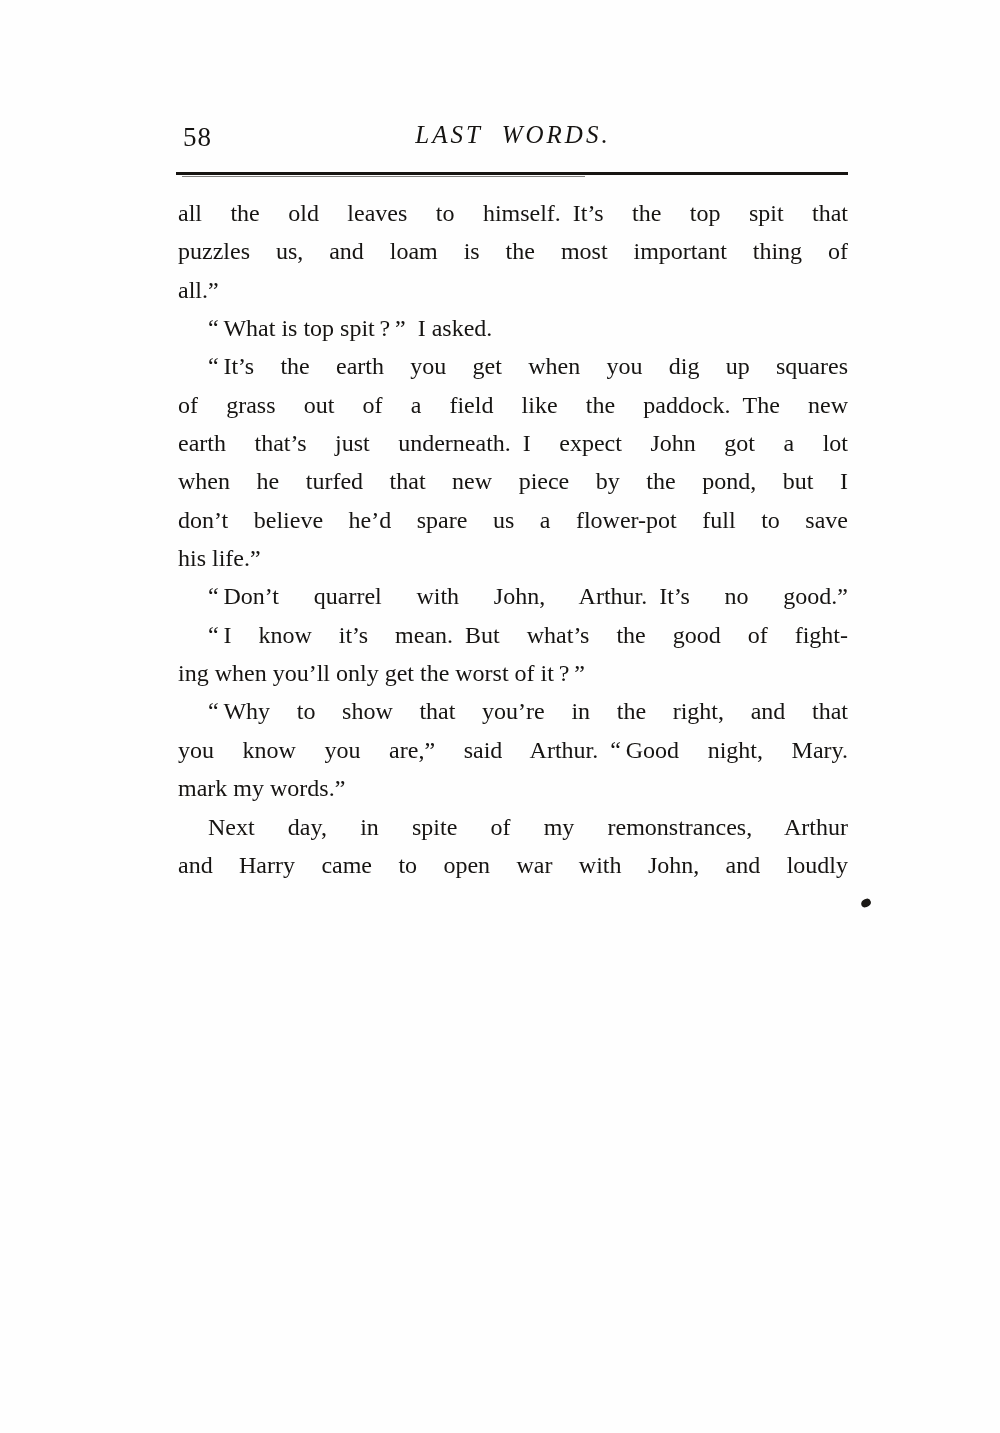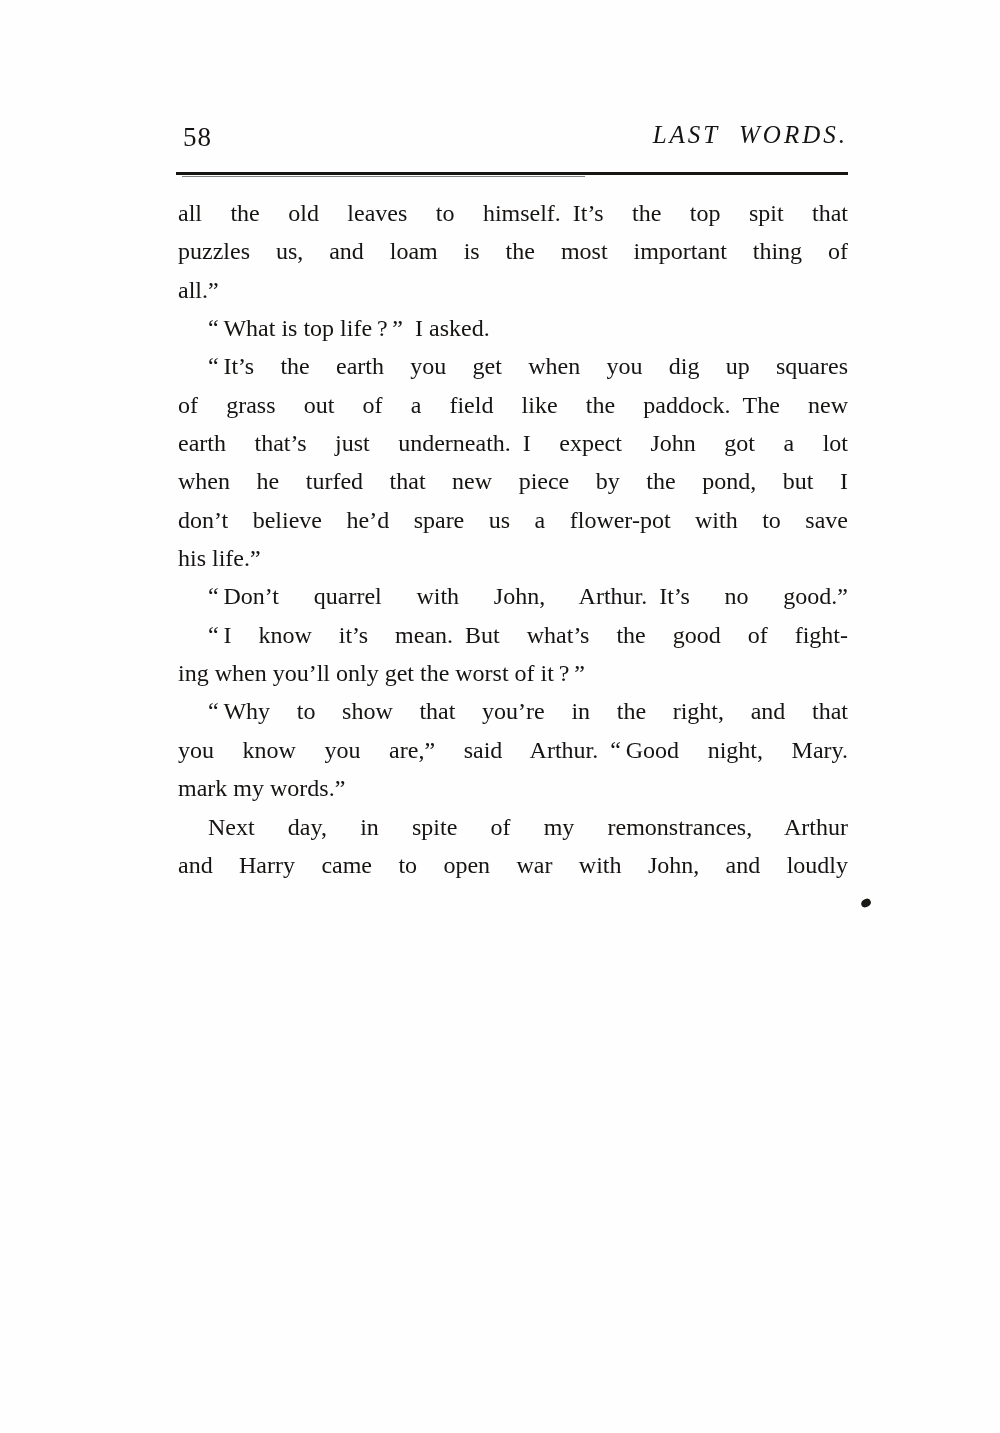--- a/index.html
+++ b/index.html
@@ -21,21 +21,21 @@
     left: 183px;
     top: 122px;
     font-size: 27px;
     letter-spacing: 1px;
   }
   .running-header {
     position: absolute;
     left: 178px;
     top: 121px;
     width: 670px;
-    text-align: right;
+    text-align: center;
     font-style: italic;
     font-size: 25px;
     letter-spacing: 3px;
     word-spacing: 10px;
   }
   .header-rule {
     position: absolute;
     left: 176px;
     top: 172px;
     width: 672px;
@@ -87,28 +87,28 @@
   <div class="page-number">58</div>
   <div class="running-header">LAST WORDS.</div>
   <div class="header-rule"></div>
   <div class="text-block">
       <div class="paragraph">
         <div class="line">all the old leaves to himself. It’s the top spit that</div>
         <div class="line">puzzles us, and loam is the most important thing of</div>
         <div class="line para-end">all.”</div>
       </div>
       <div class="paragraph">
-        <div class="line indent para-end">“ What is top life ? ” I asked.</div>
+        <div class="line indent para-end">“ What is top spit ? ” I asked.</div>
       </div>
       <div class="paragraph">
         <div class="line indent">“ It’s the earth you get when you dig up squares</div>
         <div class="line">of grass out of a field like the paddock. The new</div>
         <div class="line">earth that’s just underneath. I expect John got a lot</div>
         <div class="line">when he turfed that new piece by the pond, but I</div>
-        <div class="line">don’t believe he’d spare us a flower-pot with to save</div>
+        <div class="line">don’t believe he’d spare us a flower-pot full to save</div>
         <div class="line para-end">his life.”</div>
       </div>
       <div class="paragraph">
         <div class="line indent">“ Don’t quarrel with John, Arthur. It’s no good.”</div>
       </div>
       <div class="paragraph">
         <div class="line indent">“ I know it’s mean. But what’s the good of fight-</div>
         <div class="line para-end">ing when you’ll only get the worst of it ? ”</div>
       </div>
       <div class="paragraph">

